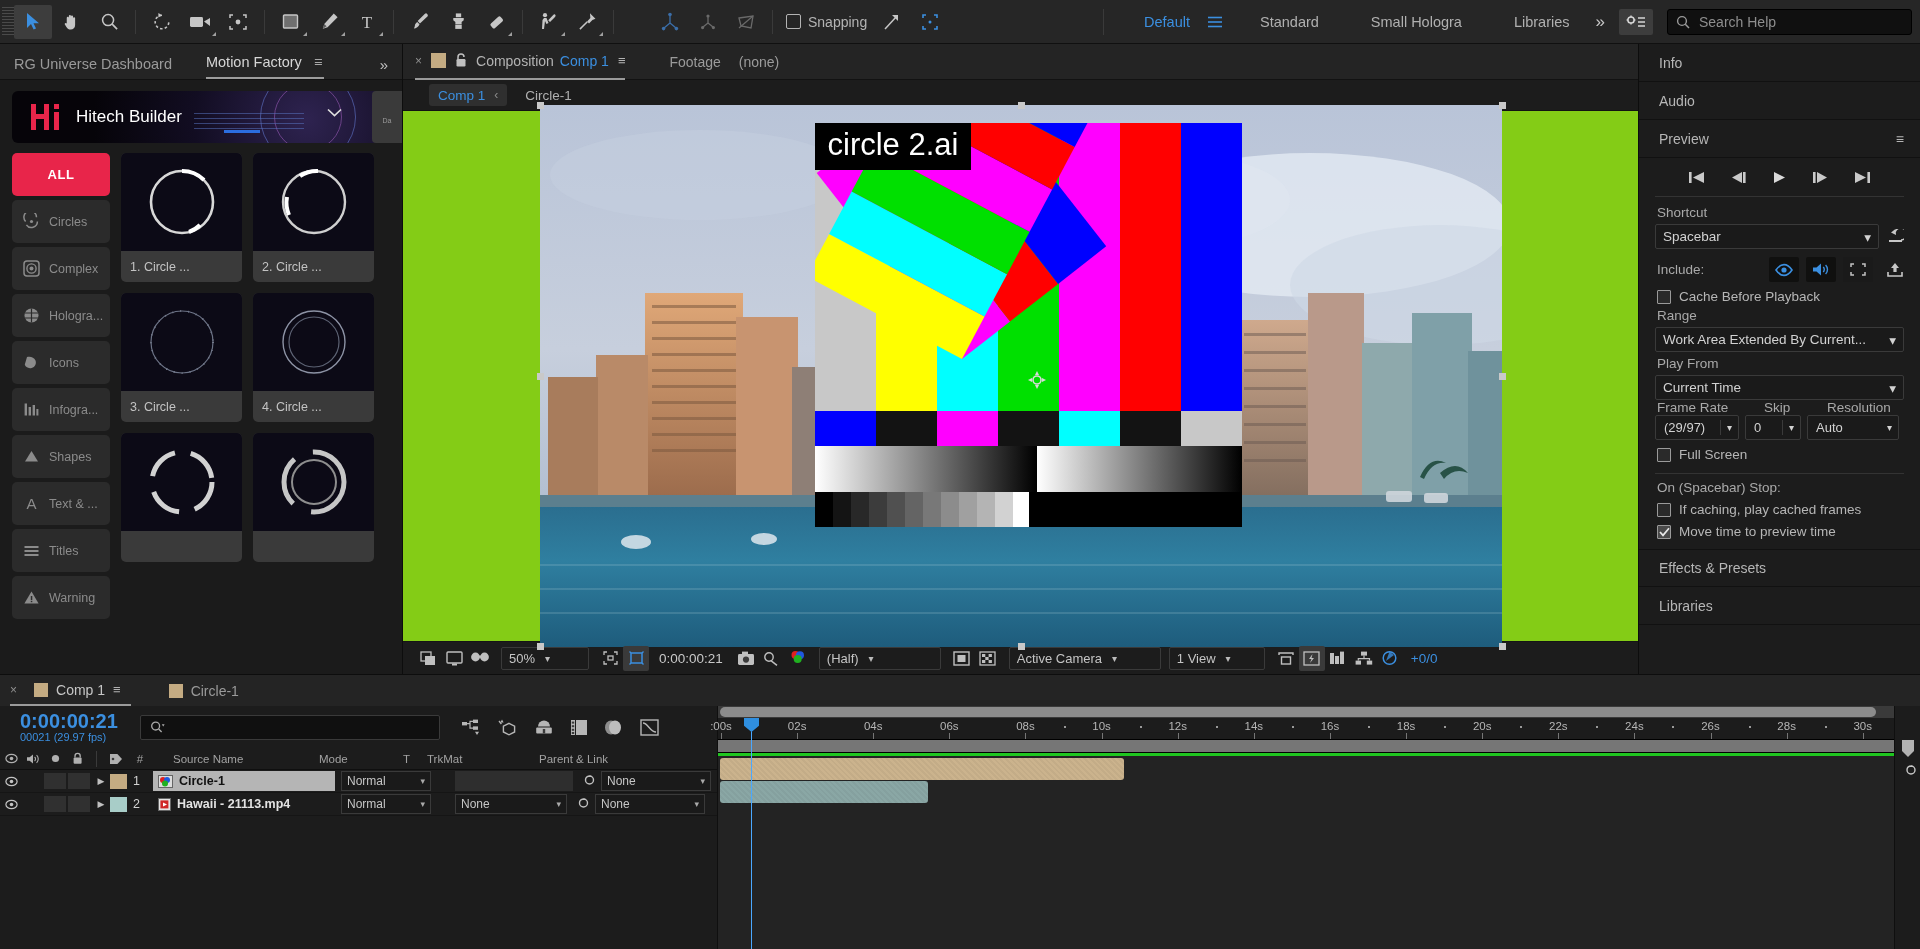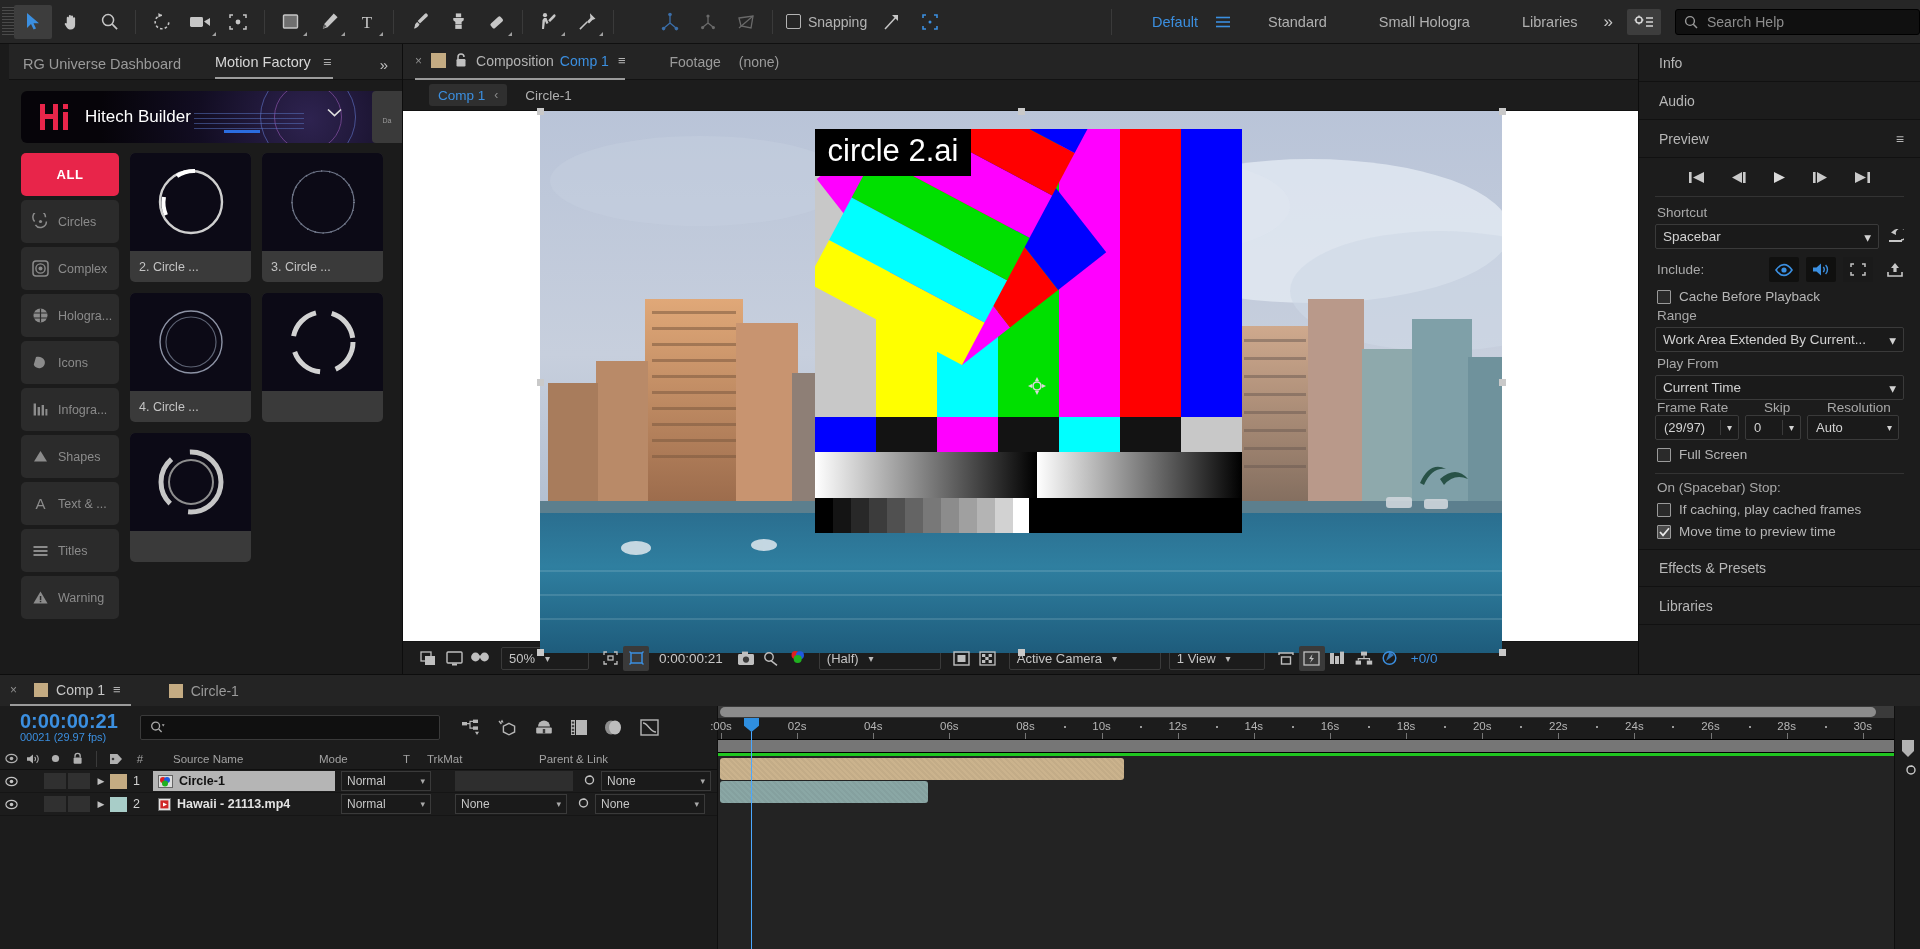--- a/index.html
+++ b/index.html
@@ -11,34 +11,34 @@
   
   .toolbar{ height:44px; background:#262626; display:flex; align-items:center; flex:0 0 44px; border-bottom:1px solid #101010; position:relative; }
   .tb-grip{ width:12px; height:30px; margin-left:2px; background:repeating-linear-gradient(to bottom,#4a4a4a 0 1px,transparent 1px 3px); }
   .tb-tool{ width:38px; height:34px; display:flex; align-items:center; justify-content:center; position:relative; border-radius:2px; }
   .tb-tool.sel{ background:#3d3d3d; }
   .tb-tool .corner{ position:absolute; right:3px; bottom:3px; width:0;height:0; border-left:4px solid transparent; border-bottom:4px solid #a0a0a0;}
   .tb-sep{ width:1px; height:24px; background:#3a3a3a; margin:0 7px; }
   svg{ display:block; }
   .snapbox{ width:15px;height:15px;border:1.6px solid #b4b4b4; border-radius:2px; margin-right:7px;}
   .snap-wrap{ display:flex; align-items:center; padding:0 6px; }
-  .ws-area{ position:absolute; right:0; top:0; height:44px; display:flex; align-items:center; }
+  .ws-area{ position:absolute; right:8px; top:0; height:44px; display:flex; align-items:center; }
   .ws-sep{ width:1px;height:26px;background:#3a3a3a; margin:0 14px;}
   .ws-item{ padding:0 26px; font-size:14.5px; color:#b0b0b0; }
   .ws-item.active{ color:#3b8fe0; padding-right:6px;}
   .searchhelp{ width:245px; height:26px; background:#101010; border:1px solid #000; border-radius:3px; display:flex; align-items:center; padding:0 8px; }
   .searchhelp span{ color:#8e8e8e; font-size:14px; margin-left:9px;}
   .gearbtn{ width:34px;height:26px; background:#3d3d3d; border-radius:2px; display:flex;align-items:center;justify-content:center; margin-right:14px;}
   .chevs{ color:#c8c8c8; font-size:17px; margin-right:16px; letter-spacing:-2px;}
 
   
   .middle{ flex:1 1 auto; display:flex; min-height:0; }
 
   
-  .ext{ width:403px; flex:0 0 403px; background:#1b1b1b; display:flex; flex-direction:column; border-right:1px solid #0d0d0d; position:relative;padding-left:9px;}
+  .ext{ width:403px; flex:0 0 403px; background:#1b1b1b; display:flex; flex-direction:column; border-right:1px solid #0d0d0d; position:relative;}
   .ext-tabs{ height:36px; display:flex; align-items:flex-end; background:#242424; padding-left:14px; border-bottom:1px solid #111;}
   .ext-tab{ font-size:14.5px; color:#9a9a9a; padding:0 0 7px 0; margin-right:34px; }
   .ext-tab.active{ color:#d6d6d6; border-bottom:2px solid #9c9c9c; padding-right:2px;}
   .ext-tab .hb{ margin-left:8px; color:#a8a8a8;}
   .ext-chev{ margin-left:auto; margin-right:16px; color:#c0c0c0; font-size:15px; padding-bottom:6px; letter-spacing:-2px;}
   .ext-body{ flex:1; overflow:hidden; background:#1b1b1b; position:relative; }
 
   .brandcard{ margin:11px 12px 0 12px; height:52px; border-radius:6px; position:relative; overflow:hidden;
      background:radial-gradient(circle at 78% 55%, #2e2350 0%, #120d22 38%, #060409 72%),linear-gradient(90deg,#000 0%,#10081c 40%,#0a0f24 100%); display:flex; align-items:center; }
   .brandcard .logo{ margin-left:19px; display:flex; align-items:flex-start; }
@@ -78,21 +78,21 @@
   .ct-label{ font-size:14px; color:#b4b4b4;}
   .ct-name{ font-size:14px; color:#3b8fe0; margin-left:6px;}
   .ct-hb{ margin-left:9px;}
   .ct-foot{ margin-left:44px; font-size:14px; color:#9b9b9b;}
 
   .comp-sub{ height:31px; background:#1c1c1c; display:flex; align-items:center; padding-left:26px; border-bottom:1px solid #121212;}
   .sub-pill{ background:#2f2f2f; border-radius:3px; height:22px; display:flex; align-items:center; padding:0 9px; color:#3b8fe0; font-size:13.5px;}
   .sub-pill .lt{ color:#8c8c8c; margin-left:9px; font-size:12px;}
   .sub-crumb{ margin-left:18px; color:#b0b0b0; font-size:13.5px;}
 
-  .viewer{ flex:1; background:#ffffff; position:relative; display:flex; align-items:flex-start; justify-content:center; min-height:0; }
+  .viewer{ flex:1; background:#84cc16; position:relative; display:flex; align-items:center; justify-content:center; min-height:0; }
   .canvas{ position:relative; width:962px; height:542px; }
   .hawaii{ position:absolute; inset:0; overflow:hidden; }
   .handle{ position:absolute; width:7px;height:7px; background:#c9c9c9;}
   .ai-label{ position:absolute; left:275px; top:18px; background:#000; color:#fff; font-size:31px; padding:4px 13px 7px 13px; font-family:"Liberation Sans",sans-serif;}
   .bars{ position:absolute; left:275px; top:18px; width:427px; height:404px; }
   .anchor{ position:absolute; left:488px; top:266px; width:18px;height:18px; }
 
   .comp-toolbar{ height:33px; background:#1c1c1c; display:flex; align-items:center; padding-left:12px; gap:0; border-top:1px solid #151515;}
   .cb{ width:26px;height:25px; display:flex;align-items:center;justify-content:center; position:relative;}
   .cb.act{ background:#3a3a3a; border-radius:2px;}
@@ -482,20 +482,30 @@
                     <path d="M8.5 2.4 L15.6 14.4 L1.4 14.4 Z" fill="#8b8b8b"></path>
                     <rect x="7.8" y="7" width="1.5" height="4" fill="#2b2b2b"></rect>
                     <rect x="7.8" y="11.8" width="1.5" height="1.4" fill="#2b2b2b"></rect>
                   </svg>
                 </span>
               <span>Warning</span>
             </div>
           </div>
 
           <div class="thumbs">
+            <div class="thumb">
+              <div class="img">
+                <svg width="78" height="78" viewBox="0 0 78 78">
+                    <circle cx="39" cy="39" r="31" fill="none" stroke="#d8d8d8" stroke-width="2.6"></circle>
+                    <path d="M39 8 a31 31 0 0 1 22 9" stroke="#fff" stroke-width="4" fill="none"></path>
+                    <path d="M57 62 a31 31 0 0 1 -11 7" stroke="#fff" stroke-width="4" fill="none"></path>
+                  </svg>
+              </div>
+              <div class="cap">1. Circle ...</div>
+            </div>
             <div class="thumb">
               <div class="img">
                 <svg width="78" height="78" viewBox="0 0 78 78">
                     <circle cx="39" cy="39" r="31" fill="none" stroke="#cfcfcf" stroke-width="2.4"></circle>
                     <path d="M14 52 a31 31 0 0 1 -2 -18" stroke="#fff" stroke-width="4" fill="none"></path>
                     <path d="M25 13 a31 31 0 0 1 18 -5" stroke="#fff" stroke-width="4" fill="none"></path>
                   </svg>
               </div>
               <div class="cap">2. Circle ...</div>
             </div>

